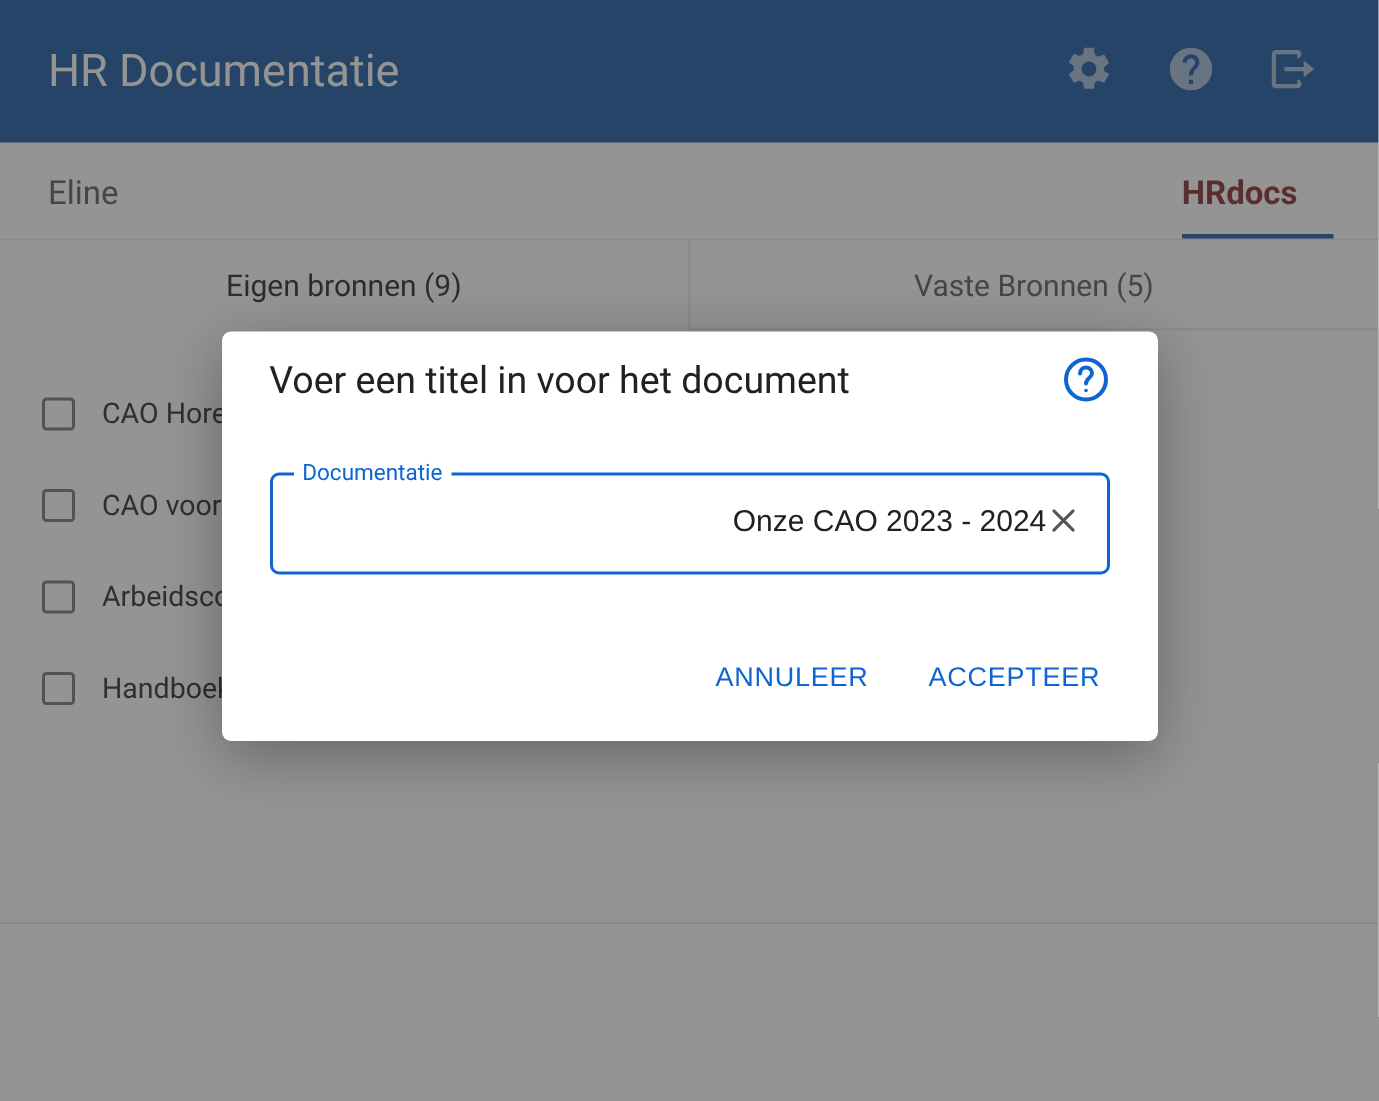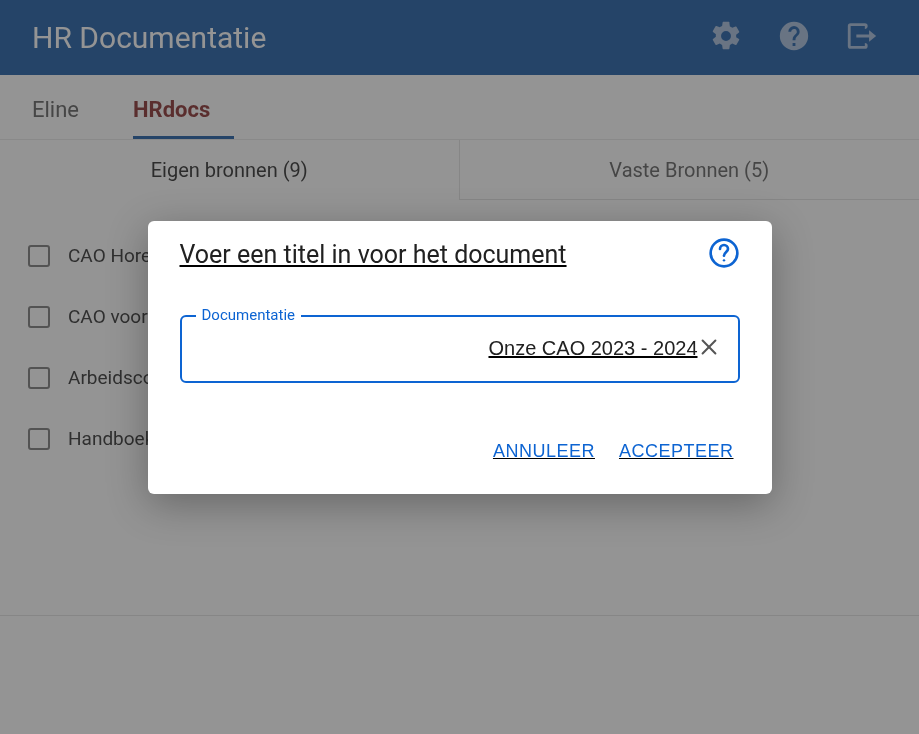--- a/index.html
+++ b/index.html
@@ -8,21 +8,21 @@
     background: #fff;
     width: 919px;
     height: 734px;
     overflow: hidden;
     position: relative;
   }
 
   
   .header {
     background: #0b4f9e;
-    height: 75px;
+    height: 95px;
     display: flex;
     align-items: center;
     justify-content: space-between;
     padding: 0 40px 0 32px;
     color: #fff;
   }
   .header-title {
     font-size: 30px;
     font-weight: 400;
     color: #fff;
@@ -37,20 +37,21 @@
     height: 34px;
     fill: #9fb9d9;
     cursor: pointer;
   }
 
   
   .nav-tabs {
     display: flex;
     padding-left: 32px;
     border-bottom: 1px solid #e6e6e6;
+    justify-content: space-between;
   }
   .nav-tab {
     padding: 22px 24px 14px 0;
     margin-right: 30px;
     font-size: 22px;
     color: #525252;
     cursor: pointer;
     border-bottom: 3px solid transparent;
   }
   .nav-tab.active {
@@ -126,21 +127,20 @@
     justify-content: center;
   }
   .modal {
     width: 624px;
     background: #fff;
     border-radius: 6px;
     box-shadow: 0 10px 40px rgba(0,0,0,0.3);
     padding: 16px 32px 24px 32px;
     position: relative;
     top: -10px;
-    text-decoration: underline;
   }
   .modal-head {
     display: flex;
     align-items: center;
     justify-content: space-between;
     margin-bottom: 42px;
   }
   .modal-title {
     font-size: 25px;
     color: #212121;
@@ -185,21 +185,21 @@
     width: 22px;
     height: 22px;
     stroke: #555;
     cursor: pointer;
   }
 
   
   .actions {
     display: flex;
     justify-content: flex-end;
-    gap: 12px;
+    gap: 28px;
     margin-top: 50px;
   }
   .actions button {
     background: none;
     border: none;
     font-size: 18px;
     font-weight: 500;
     letter-spacing: 0.5px;
     color: #0d64d2;
     cursor: pointer;

